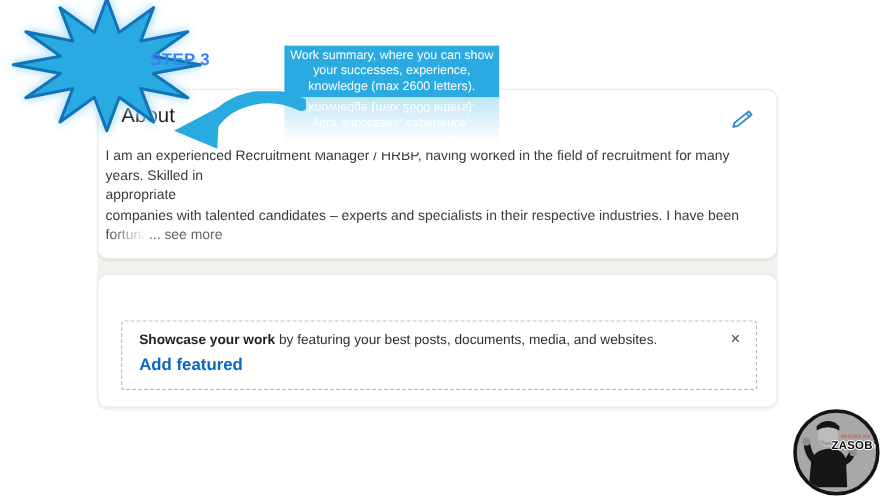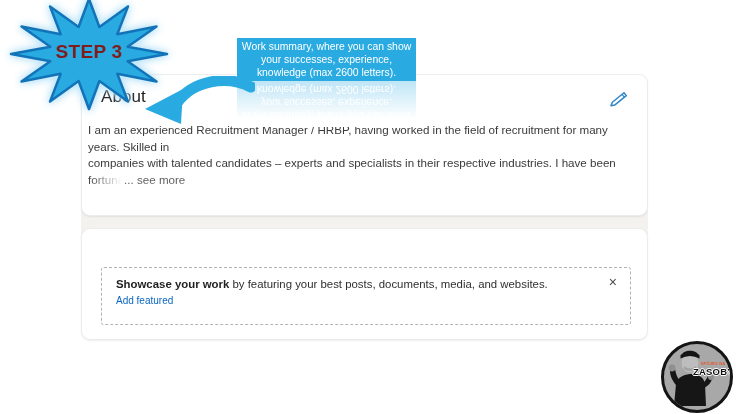--- a/index.html
+++ b/index.html
@@ -27,29 +27,29 @@
   .about-text span[data-line] { display:block; }
   .fade-word { background:linear-gradient(to right,#3a3a3a 0%, rgba(255,255,255,0) 95%);
                -webkit-background-clip:text; background-clip:text; color:transparent; }
   .see-more { color:#636363; cursor:pointer; }
 
   
   .dashed-box { position:absolute; left:19px; top:38px; width:530px; height:58px;
                 border:1px dashed #b3b3b3; border-radius:3px; padding:10px 30px 24px 14px; }
   .showcase-line { font-size:11.4px; color:#2f2f2f; }
   .showcase-bold { font-weight:bold; color:#1f1f1f; }
-  .add-featured { margin-top:5px; font-size:10px; font-weight:normal; color:#0a66c2; cursor:pointer; }
+  .add-featured { margin-top:5px; font-size:14px; font-weight:bold; color:#0a66c2; cursor:pointer; }
   .close-x { position:absolute; right:13px; top:7px; font-size:14px; line-height:14px;
              color:#4a4a4a; cursor:pointer; }
 
   
   .starburst { position:absolute; left:3px; top:-3px; width:172px; height:116px; z-index:5; }
   .starburst svg { filter:drop-shadow(0 0 2px #cdeafa) drop-shadow(0 0 4px #a9ddf6); }
-  .starburst-label { position:absolute; left:0; top:44px; width:172px; text-align:center;
-                     font-size:19px; font-weight:bold; color:#7f1d1d; letter-spacing:0.3px; }
+  .starburst-label { position:absolute; left:0; top:44px; width:172px; text-align:right;
+                     font-size:14px; font-weight:bold; color:#3b82f6; letter-spacing:0.3px; }
 
   .callout { position:absolute; left:237px; top:38px; width:179px; height:43px;
              background:#29abe2; color:#ffffff; z-index:4;
              display:flex; flex-direction:column; justify-content:center;
              text-align:center; font-size:10.4px; line-height:13px; }
   .callout span { display:block; }
   .callout-mirror { position:absolute; left:237px; top:81px; width:179px; height:43px;
                     transform:scaleY(-1); opacity:0.55; z-index:3;
                     background:#29abe2; color:#ffffff;
                     display:flex; flex-direction:column; justify-content:center;
@@ -85,20 +85,21 @@
       <svg width="22" height="22" viewBox="0 0 22 22">
         <g transform="rotate(6 11 11)">
           <path d="M16.2 3.2 l2.6 2.6 L8.2 16.4 l-3.6 1 1-3.6 z" fill="none" stroke="#2f85c6" stroke-width="1.5" stroke-linejoin="round"></path>
           <line x1="14.4" y1="5.0" x2="17.0" y2="7.6" stroke="#2f85c6" stroke-width="1.2"></line>
         </g>
       </svg>
     </div>
 
     <div class="about-text">
       <span data-line="">I am an experienced Recruitment Manager / HRBP, having worked in the field of recruitment for many years. Skilled in</span>
+      <span data-line="">appropriate</span>
       <span data-line=""><span>companies with talented candidates – experts and specialists in their respective industries. I have been </span><span class="fade-word">fortuna</span><span class="see-more">... see more</span></span>
     </div>
   </div>
 
   <div class="card featured-card">
 
     <div class="dashed-box">
       <div class="showcase-line">
         <span class="showcase-bold">Showcase your work</span><span> by featuring your best posts, documents, media, and websites.</span>
       </div>

